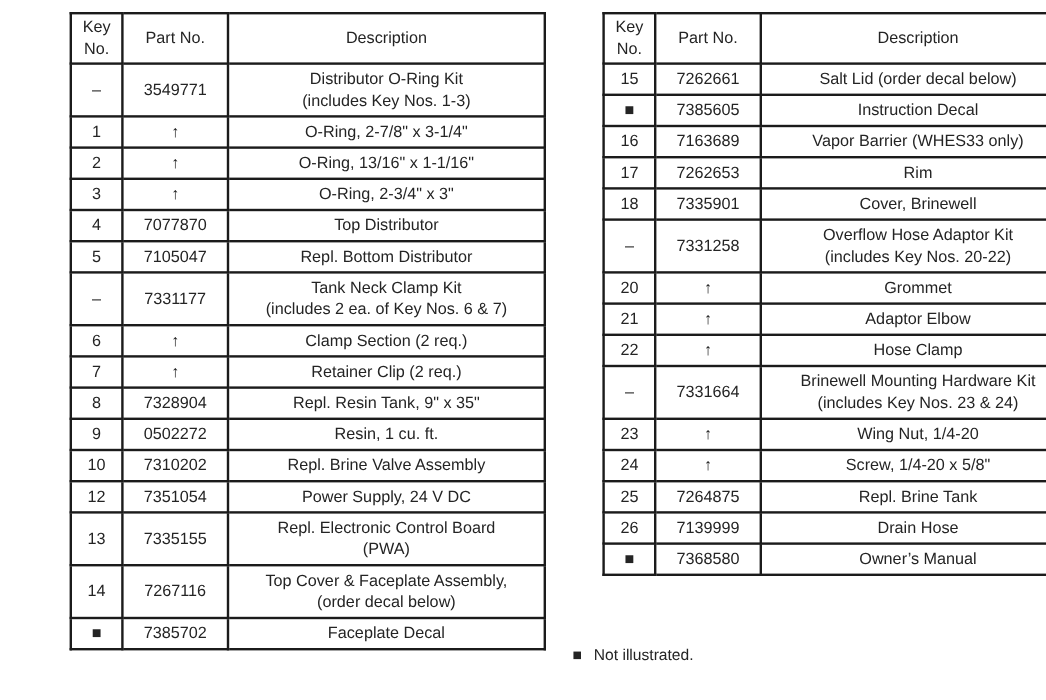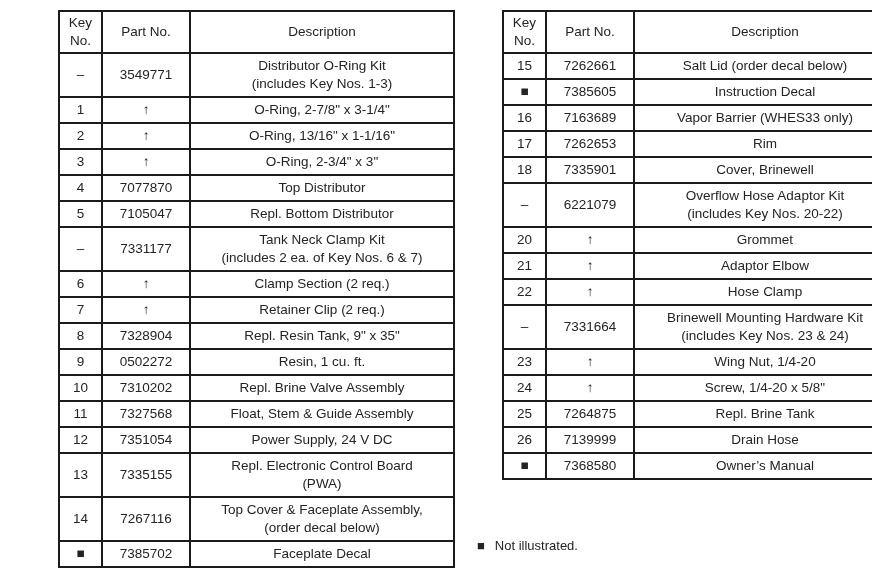--- a/index.html
+++ b/index.html
@@ -131,25 +131,20 @@
           <td class="cell-key">9</td>
           <td class="cell-part">0502272</td>
           <td class="cell-desc">Resin, 1 cu. ft.</td>
         </tr>
         <tr>
           <td class="cell-key">10</td>
           <td class="cell-part">7310202</td>
           <td class="cell-desc">Repl. Brine Valve Assembly</td>
         </tr>
         <tr>
-          <td class="cell-key">11</td>
-          <td class="cell-part">7327568</td>
-          <td class="cell-desc">Float, Stem &amp; Guide Assembly</td>
-        </tr>
-        <tr>
           <td class="cell-key">12</td>
           <td class="cell-part">7351054</td>
           <td class="cell-desc">Power Supply, 24 V DC</td>
         </tr>
         <tr>
           <td class="cell-key">13</td>
           <td class="cell-part">7335155</td>
           <td class="cell-desc">Repl. Electronic Control Board
 (PWA)</td>
         </tr>
@@ -204,21 +199,21 @@
           <td class="cell-part">7262653</td>
           <td class="cell-desc">Rim</td>
         </tr>
         <tr>
           <td class="cell-key">18</td>
           <td class="cell-part">7335901</td>
           <td class="cell-desc">Cover, Brinewell</td>
         </tr>
         <tr>
           <td class="cell-key">–</td>
-          <td class="cell-part">6221079</td>
+          <td class="cell-part">7331258</td>
           <td class="cell-desc">Overflow Hose Adaptor Kit
 (includes Key Nos. 20-22)</td>
         </tr>
         <tr>
           <td class="cell-key">20</td>
           <td class="cell-part">↑</td>
           <td class="cell-desc">Grommet</td>
         </tr>
         <tr>
           <td class="cell-key">21</td>

